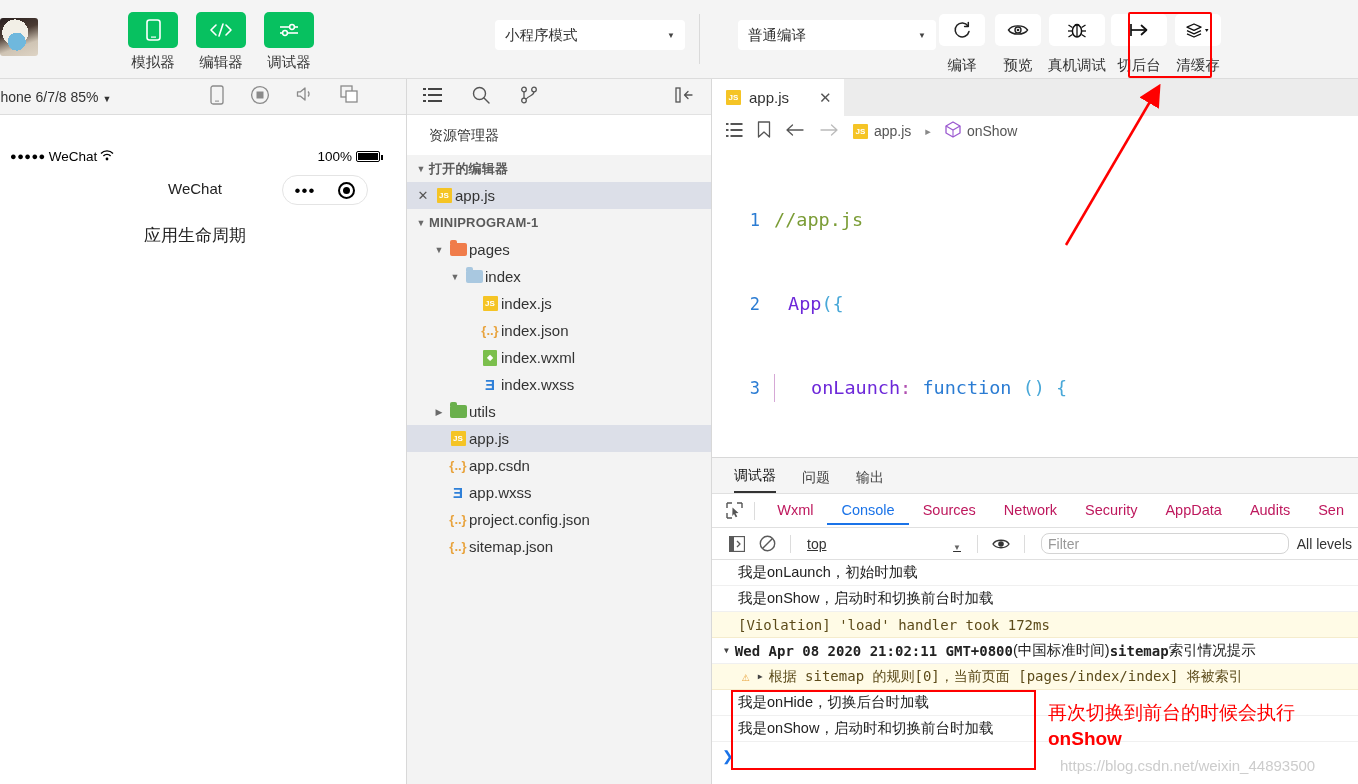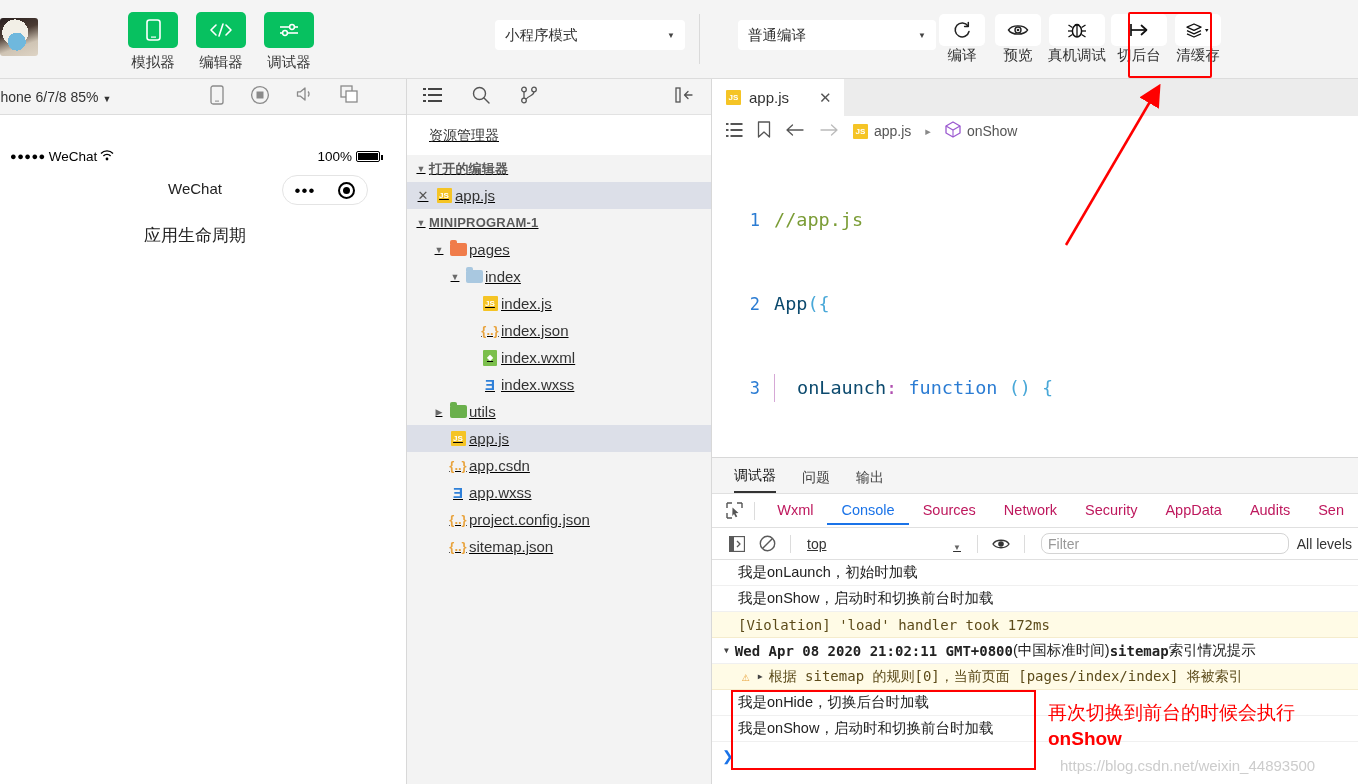--- a/index.html
+++ b/index.html
@@ -65,21 +65,21 @@
   }
   #compile-select .caret { margin-left: auto; font-size: 8px; color: #444; }
 
   .tb-group-right { position: absolute; top: 14px; display: flex; }
   .tb-item-r { width: 56px; display: flex; flex-direction: column; align-items: center; cursor: pointer; }
   .tb-btn-white {
     width: 46px; height: 32px; border-radius: 5px; background: #fff;
     display: flex; align-items: center; justify-content: center;
   }
   .tb-btn-white.wide { width: 56px; }
-  .tb-label-r { margin-top: 0; font-size: 14.5px; color: #333; white-space: nowrap; }
+  .tb-label-r { margin-top: 10px; font-size: 14.5px; color: #333; white-space: nowrap; }
   .tb-highlight {
     position: absolute; left: 1128px; top: 12px; width: 84px; height: 66px;
     border: 2.5px solid #ff0000; border-radius: 2px; pointer-events: none;
   }
 
   
   #sim-pane {
     position: absolute; left: 0; top: 79px; width: 407px; height: 705px;
     background: #fff; border-right: 1px solid #d8d8d8;
   }
@@ -115,21 +115,21 @@
   }
   .cap-dots { font-size: 17px; letter-spacing: 1px; color: #000; line-height: 1;}
   .cap-target { width: 17px; height: 17px; border: 2px solid #000; border-radius: 50%; display:flex; align-items:center; justify-content:center;}
   .cap-target i { width: 7px; height: 7px; background: #000; border-radius: 50%; display:block;}
   #page-body { padding-top: 16px; text-align: center; }
   #page-text { font-size: 17px; color: #222; }
 
   
   #explorer {
     position: absolute; left: 407px; top: 79px; width: 305px; height: 705px;
-    background: #f3f3f3; border-right: 1px solid #d8d8d8; text-decoration: underline;
+    background: #f3f3f3; border-right: 1px solid #d8d8d8;
   }
   #exp-bar {
     height: 36px; background: #f4f4f4; border-bottom: 1px solid #e2e2e2;
     display: flex; align-items: center; padding: 0 16px; gap: 30px; color: #555;
   }
   #exp-bar .collapse { margin-left: auto; }
   #exp-title { padding: 12px 0 10px 22px; font-size: 14px; color: #333; background: #fff; }
   .tree-section {
     display: flex; align-items: center; height: 27px;
     font-size: 13px; font-weight: bold; color: #5a5a5a; letter-spacing: 0.2px;
@@ -186,21 +186,21 @@
     font-family: "DejaVu Sans Mono", "Liberation Mono", monospace;
     font-size: 18.5px; line-height: 28px; padding-top: 4px;
     white-space: pre; position: relative;
   }
   .cline { display: flex; height: 28px; align-items: center; }
   .lnum { width: 62px; text-align: right; padding-right: 14px; color: #2b7cd3; flex: none; font-size: 17px;}
   .ctext { position: relative; }
   .guide { border-left: 1px solid #d6a8d6; }
   .cm { color: #7a9c35; }
   .kw { color: #2b7cd3; }
-  .fn { color: #0c4a6e; }
+  .fn { color: #6d28d9; margin-left: 14px; }
   .punct { color: #b04fb0; }
   .paren { color: #49a8d8; }
   .str { color: #c98a4b; }
   .cn-str { color: #c98a4b; }
   .bold-seg { color: #b8621b; font-weight: bold; }
   .sel { background: #b5d1ea; }
   .id { color: #333; }
 
   
   #debugger {

